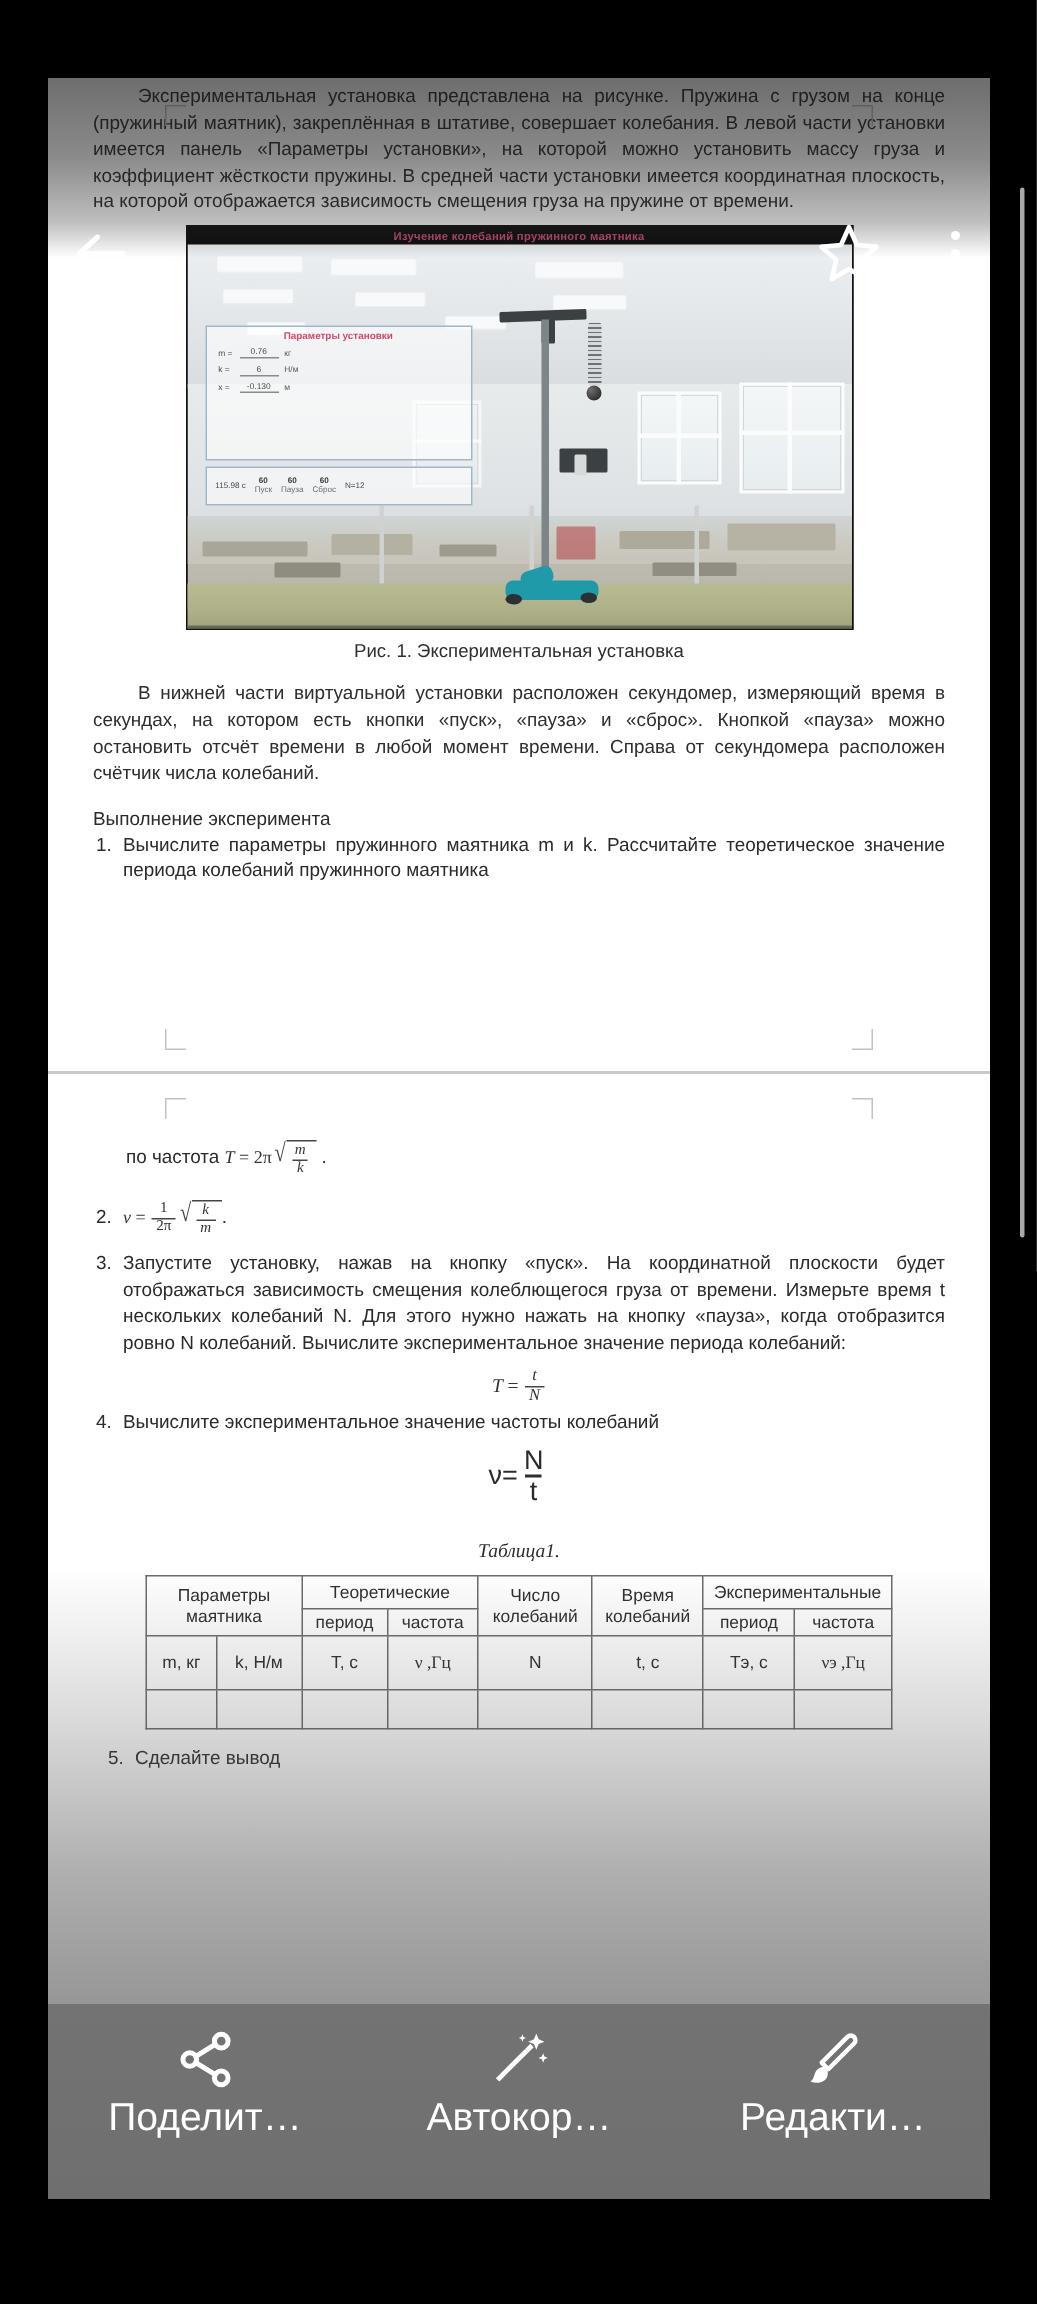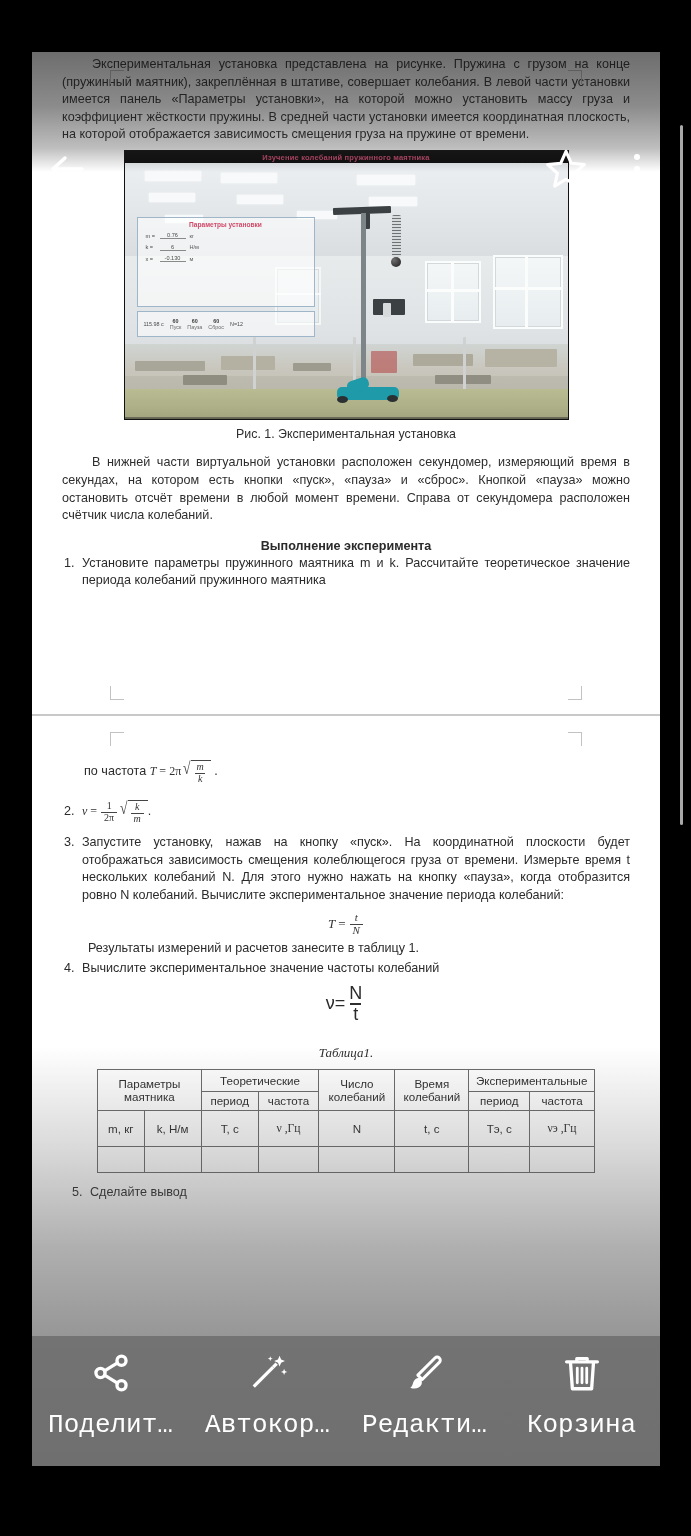--- a/index.html
+++ b/index.html
@@ -75,22 +75,21 @@
 
   .caption {
     text-align: center;
     font-size: 12.4px;
     line-height: 16.5px;
     color: #2e2e2e;
     margin-top: 6px;
   }
 
   .heading-center {
-    text-align: center;
-    font-weight: bold;
+    font-weight: normal;
     font-size: 12.6px;
     margin-top: 14px;
   }
 
   .ol-item {
     display: flex;
     font-size: 12.6px;
     line-height: 17.6px;
     margin-top: 2px;
   }
@@ -435,26 +434,25 @@
     align-items: center;
     justify-content: flex-start;
     padding-top: 14px;
     cursor: pointer;
   }
   .tool-icon {
     width: 46px; height: 46px;
     display: flex; align-items: center; justify-content: center;
   }
   .tool-label {
-    margin-top: 14px;
     color: #ffffff;
     font-size: 26px;
     line-height: 30px;
     white-space: nowrap;
-    font-family: Liberation Mono, monospace;
+    font-family: Liberation Sans, sans-serif;
   }
 
   svg { display: block; }
 </style>
 </head>
 <body>
 
 <div id="screen">
 
   <div id="doc-viewport">
@@ -559,21 +557,21 @@
         <div class="caption">
           <div>Рис. 1. Экспериментальная установка</div>
         </div>
 
         <p class="body-par indent" style="margin-top:12px;">В нижней части виртуальной установки расположен секундомер, измеряющий время в секундах, на котором есть кнопки «пуск», «пауза» и «сброс». Кнопкой «пауза» можно остановить отсчёт времени в любой момент времени. Справа от секундомера расположен счётчик числа колебаний.</p>
 
         <div class="heading-center">Выполнение эксперимента</div>
 
         <div class="ol-item">
           <span class="ol-num">1.</span>
-          <span class="ol-text">Установите параметры пружинного маятника m и k. Рассчитайте теоретическое значение периода колебаний пружинного маятника</span>
+          <span class="ol-text">Вычислите параметры пружинного маятника m и k. Рассчитайте теоретическое значение периода колебаний пружинного маятника</span>
         </div>
       </div>
     </div>
 
     <div class="page-break"></div>
 
     <div class="page" style="height:620px;">
       <div class="crop tl" style="left:78px; top:16px;"></div>
       <div class="crop tr" style="right:78px; top:16px;"></div>
 
@@ -630,21 +628,20 @@
           <span class="math">
             <span>T</span>
             <span class="op">=</span>
             <span class="frac" style="font-size:11px;">
               <span class="top">t</span>
               <span class="bot">N</span>
             </span>
           </span>
         </div>
 
-        <div class="plain-line" style="padding-left:26px;">Результаты измерений и расчетов занесите в таблицу 1.</div>
 
         <div class="ol-item">
           <span class="ol-num">4.</span>
           <span class="ol-text" style="text-align:left;">Вычислите экспериментальное значение частоты колебаний</span>
         </div>
 
         <div class="math-big">
           <span style="display:inline-flex; align-items:center;">
             <span>ν=</span>
             <span class="frac">
@@ -766,28 +763,15 @@
     <div class="tool">
       <span class="tool-icon">
         <svg width="42" height="42" viewBox="0 0 24 24">
           <path d="M20.2 3.4 C20.9 4.1 20.9 5.2 20.2 5.9 L10.4 15.7 L7.9 13.2 L17.7 3.4 C18.4 2.7 19.5 2.7 20.2 3.4 Z" fill="none" stroke="#ffffff" stroke-width="1.7" stroke-linejoin="round"></path>
           <path d="M9.6 14.9 C9.6 14.9 7.6 14.4 6.2 15.8 C4.8 17.2 5.3 19.2 3.6 20.4 C5.9 21.4 9 20.9 10 18.6 C10.7 17 9.6 14.9 9.6 14.9 Z" fill="#ffffff"></path>
         </svg>
       </span>
       <span class="tool-label">Редакти…</span>
     </div>
 
-    <div class="tool">
-      <span class="tool-icon">
-        <svg width="42" height="42" viewBox="0 0 24 24">
-          <line x1="3.2" y1="5.6" x2="20.8" y2="5.6" stroke="#ffffff" stroke-width="1.9" stroke-linecap="round"></line>
-          <path d="M9 5.6 V3.7 H15 V5.6" fill="none" stroke="#ffffff" stroke-width="1.8" stroke-linejoin="round"></path>
-          <path d="M5.4 5.6 L6.5 21 H17.5 L18.6 5.6" fill="none" stroke="#ffffff" stroke-width="1.9" stroke-linejoin="round"></path>
-          <line x1="9.3" y1="9.2" x2="9.3" y2="17.6" stroke="#ffffff" stroke-width="1.6" stroke-linecap="round"></line>
-          <line x1="12" y1="9.2" x2="12" y2="17.6" stroke="#ffffff" stroke-width="1.6" stroke-linecap="round"></line>
-          <line x1="14.7" y1="9.2" x2="14.7" y2="17.6" stroke="#ffffff" stroke-width="1.6" stroke-linecap="round"></line>
-        </svg>
-      </span>
-      <span class="tool-label">Корзина</span>
-    </div>
   </div>
 
 </div>
 
 </body></html>

